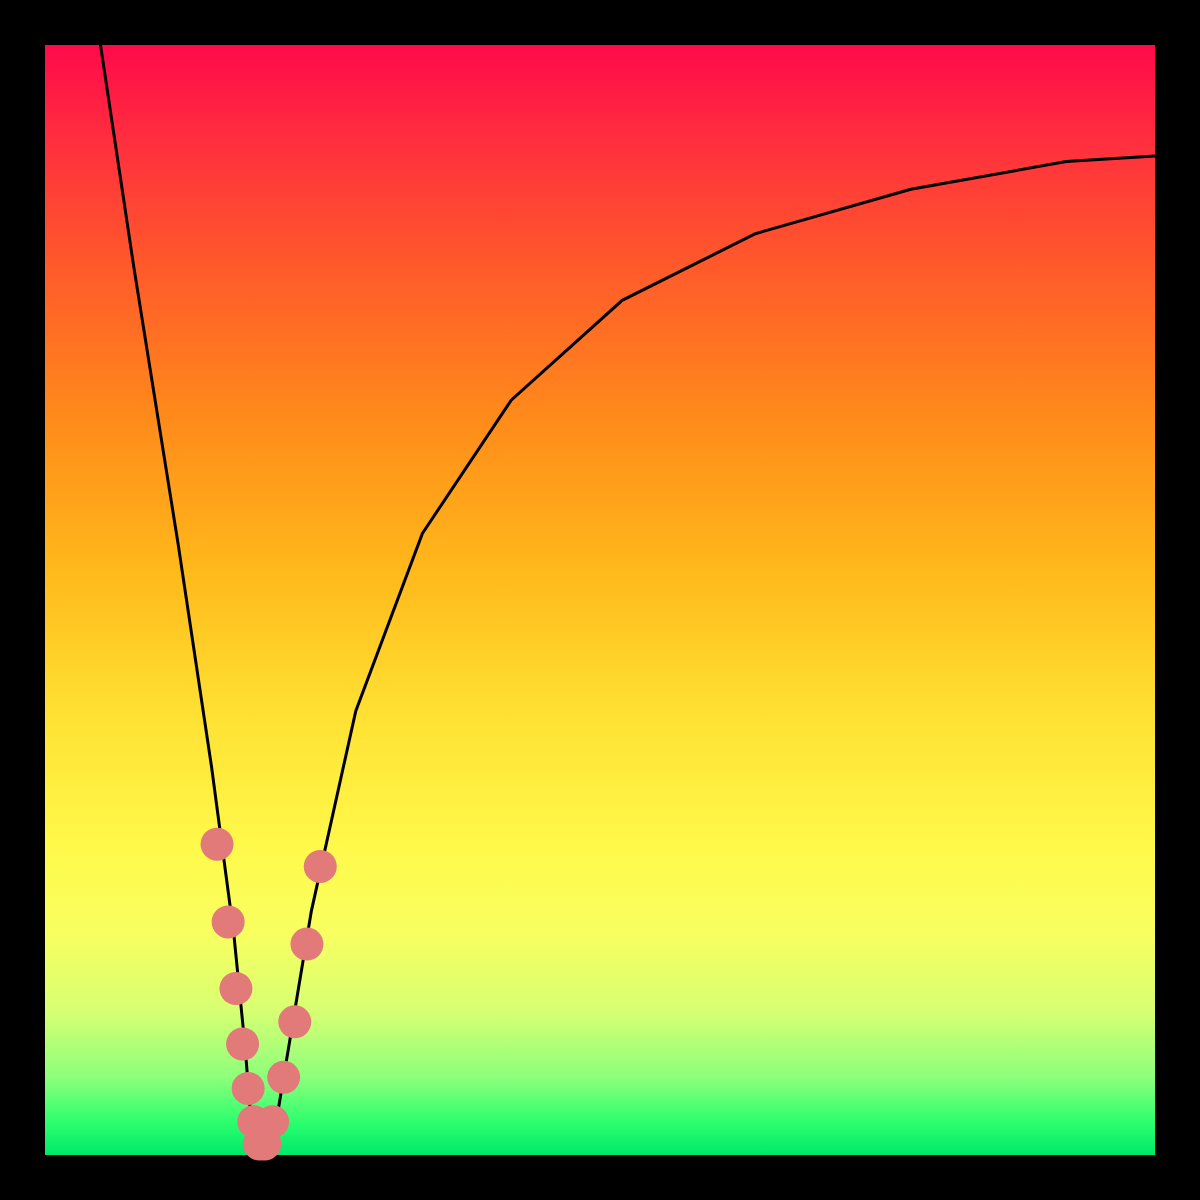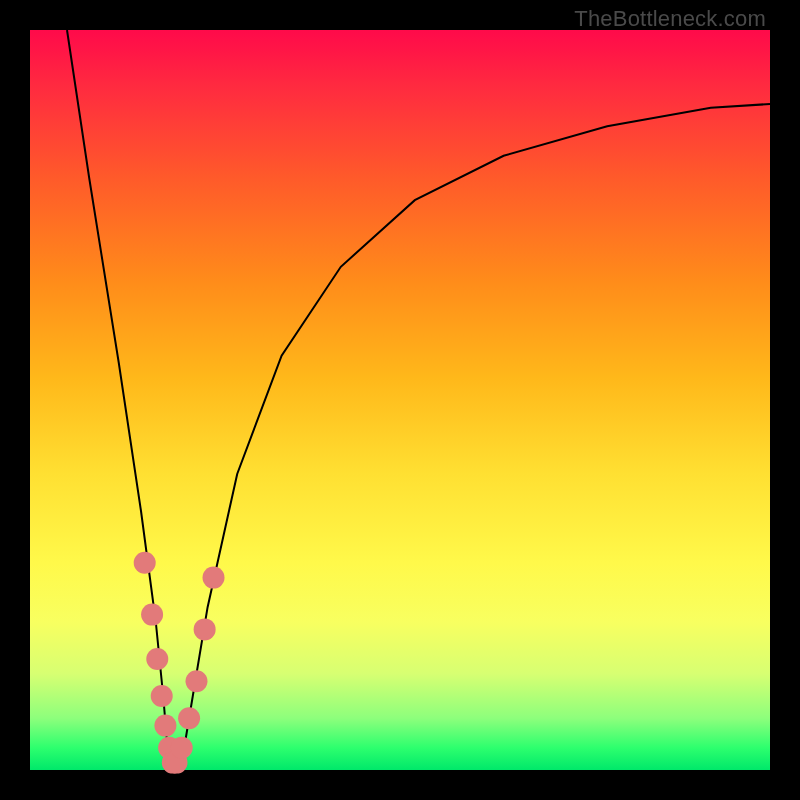--- a/index.html
+++ b/index.html
@@ -85,14 +85,13 @@
           <circle cx="142.82" cy="732.60" r="11" class="dot"></circle>
           <circle cx="146.52" cy="732.60" r="11" class="dot"></circle>
           <circle cx="151.70" cy="717.80" r="11" class="dot"></circle>
           <circle cx="159.10" cy="688.20" r="11" class="dot"></circle>
           <circle cx="166.50" cy="651.20" r="11" class="dot"></circle>
           <circle cx="174.64" cy="599.40" r="11" class="dot"></circle>
           <circle cx="183.52" cy="547.60" r="11" class="dot"></circle>
         </g>
     </svg>
   </div>
-  <div class="watermark">TheBottleneck.com</div>
 </div>
 
 </body></html>

